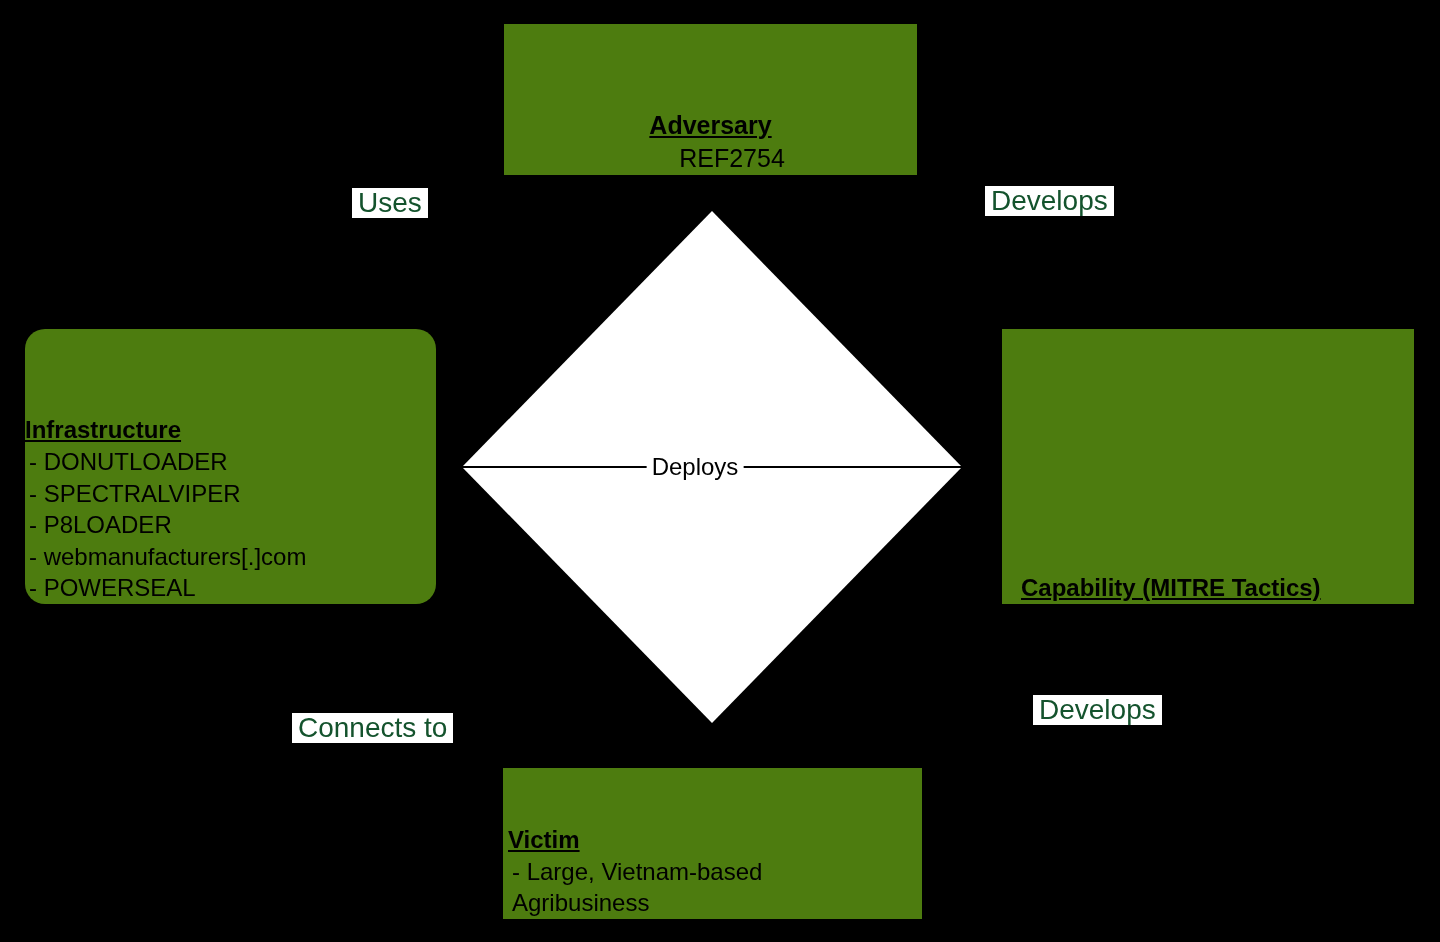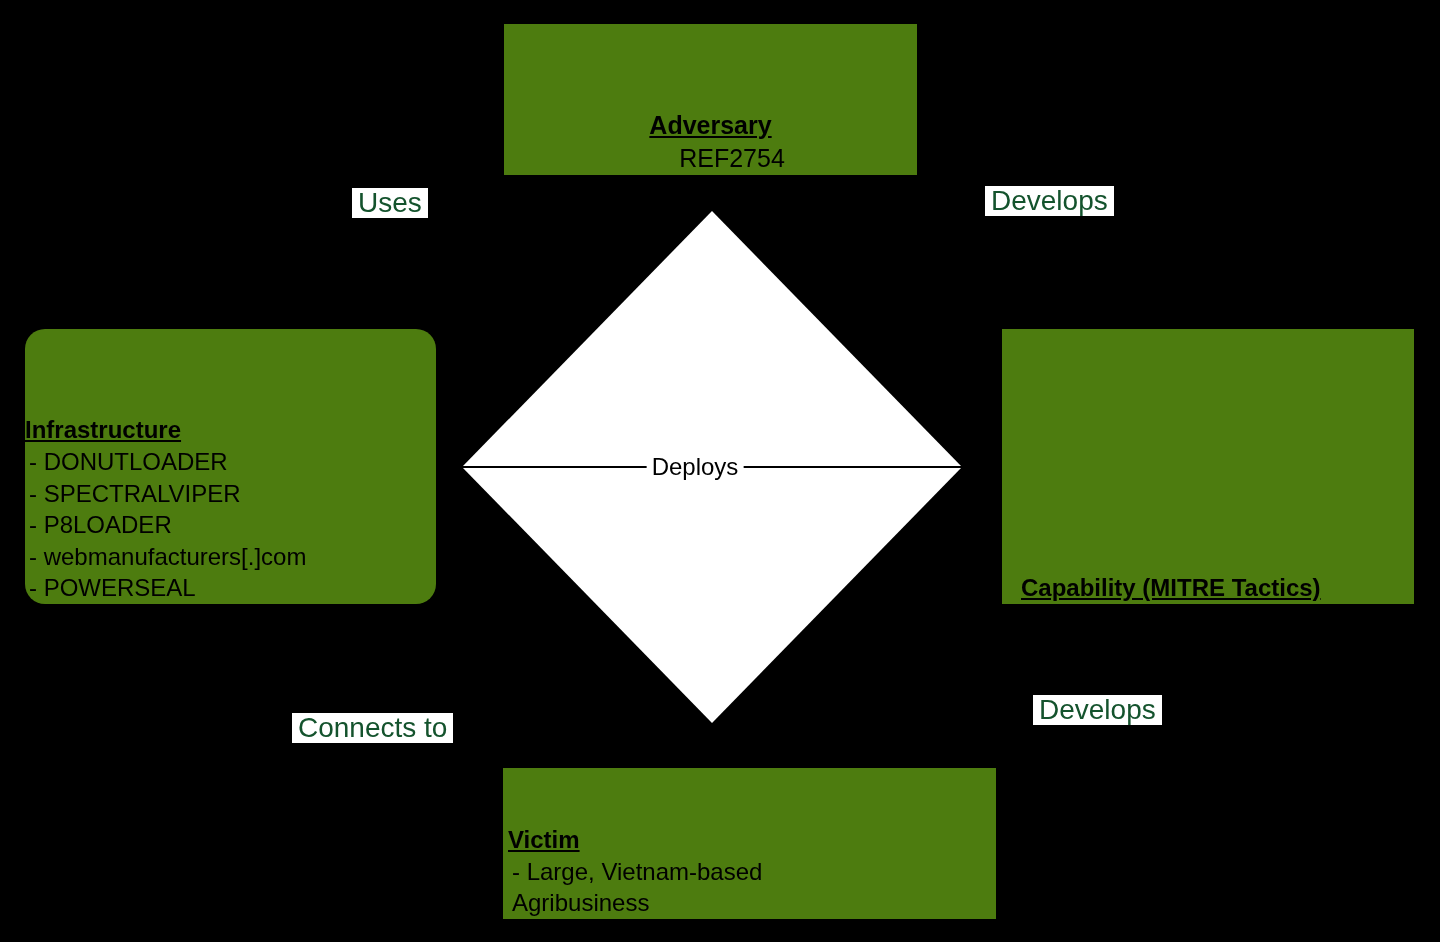--- a/index.html
+++ b/index.html
@@ -75,21 +75,21 @@
   .capability-node {
     left: 1002px;
     top: 329px;
     width: 412px;
     height: 275px;
     padding-left: 19px;
   }
   .victim-node {
     left: 503px;
     top: 768px;
-    width: 493px;
+    width: 419px;
     height: 151px;
     padding-left: 5px;
   }
   .victim-node .node-list li {
     white-space: normal;
     max-width: 330px;
   }
   .edge-chip {
     position: absolute;
     background: #ffffff;

